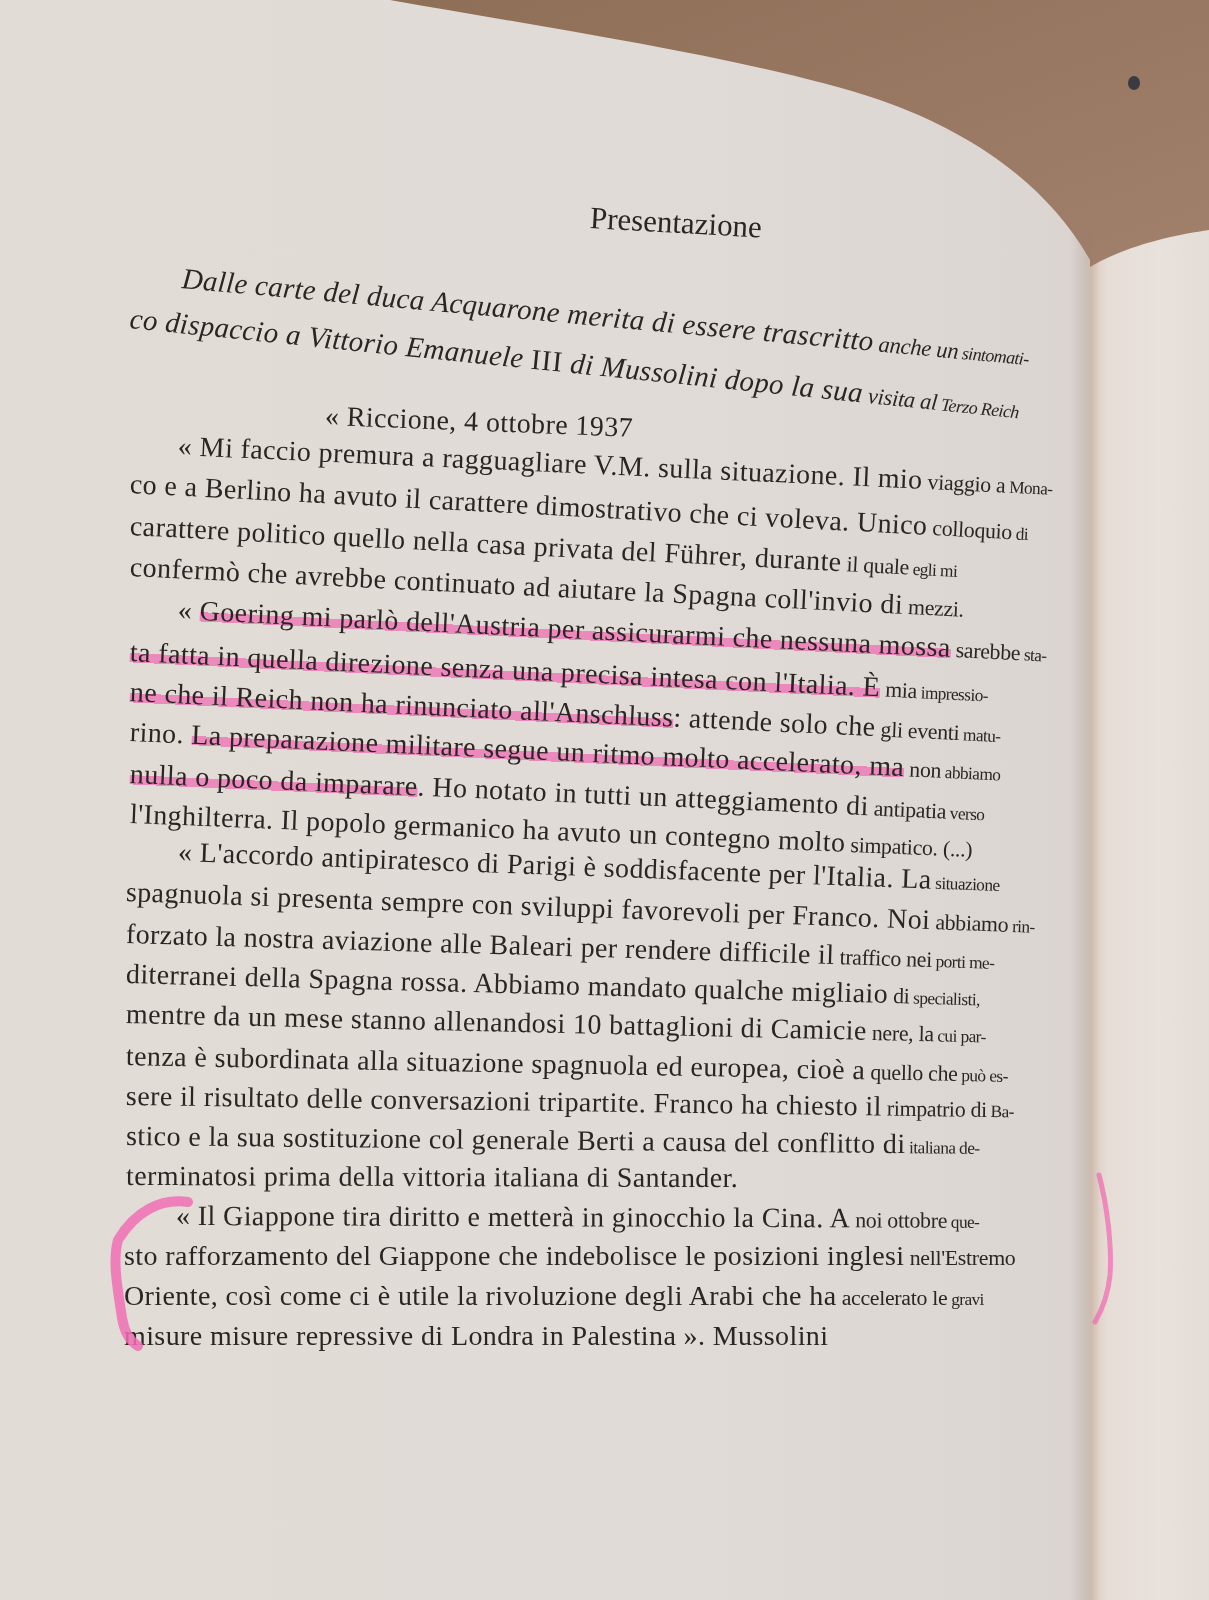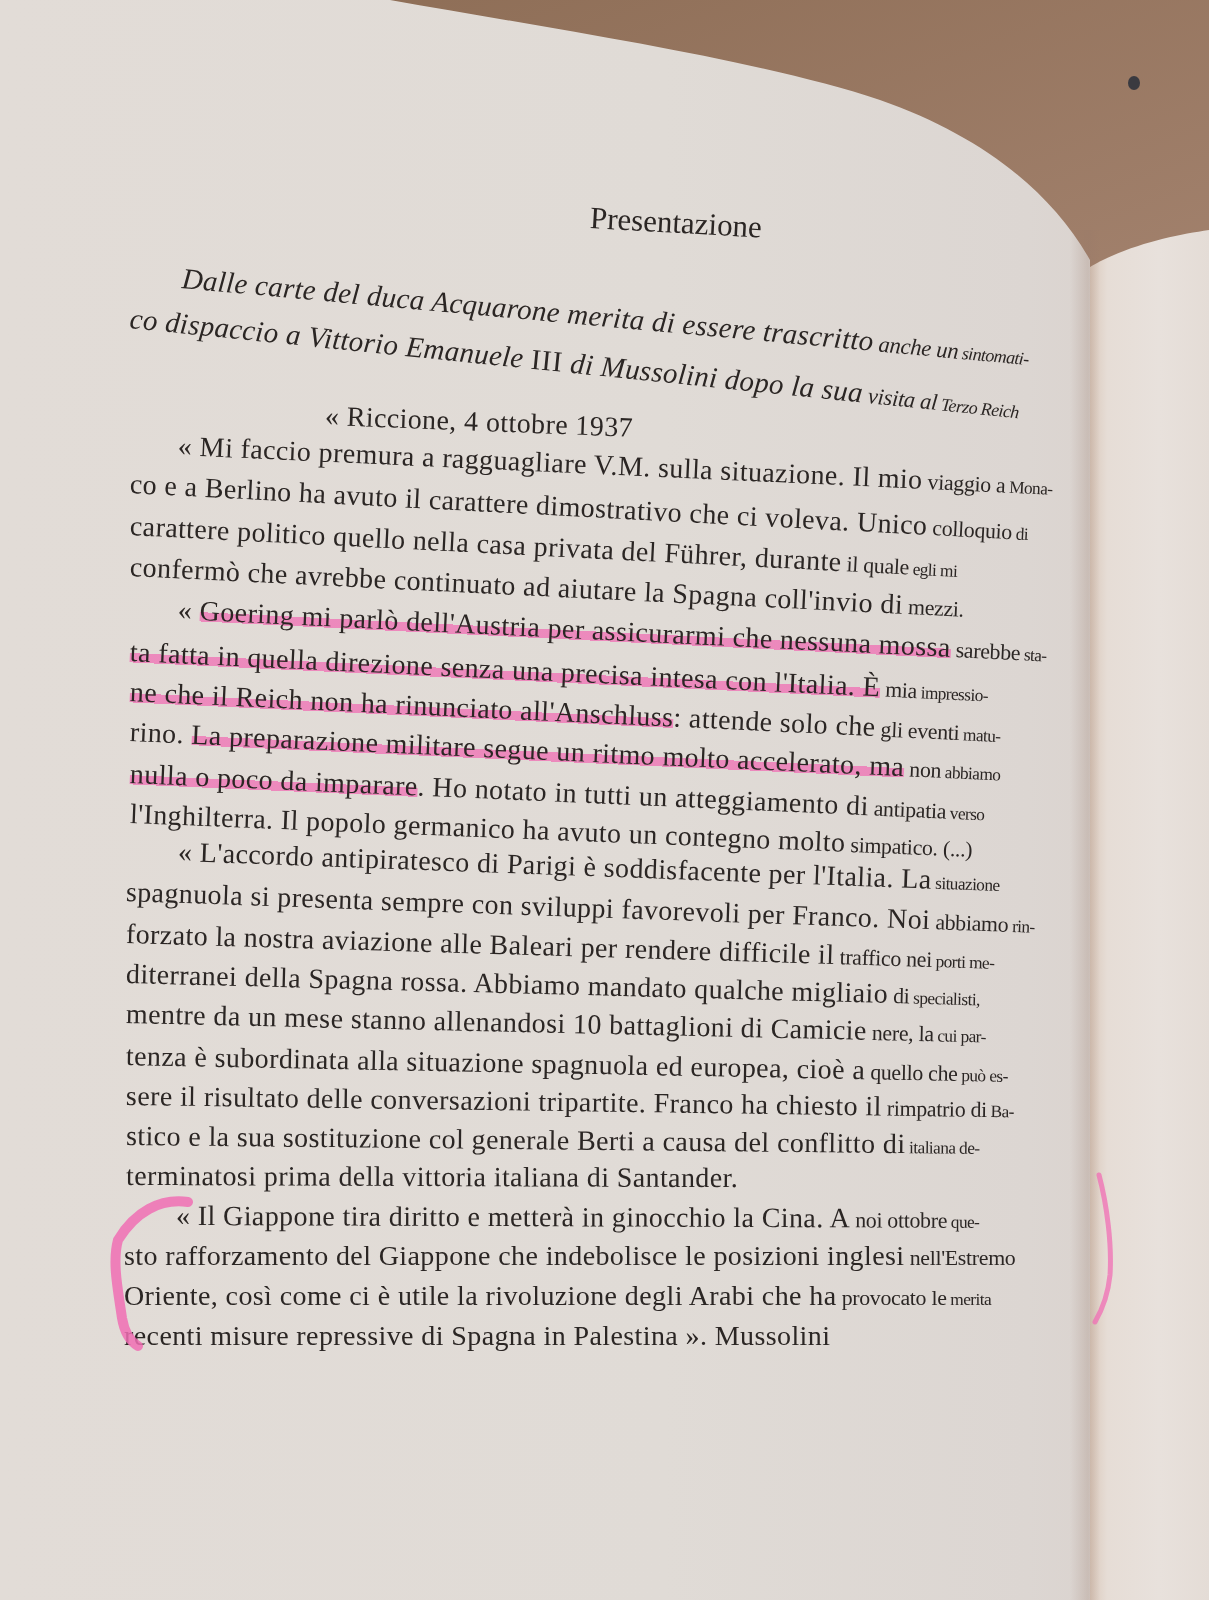--- a/index.html
+++ b/index.html
@@ -120,20 +120,20 @@
     <div class="text body-line" style="left: 126px; top: 876px; transform: rotate(2deg);"><span>spagnuola si presenta sempre con sviluppi favorevoli per Franco. Noi</span><span class="tail"> abbiamo</span><span class="tail2"> rin-</span></div>
     <div class="text body-line" style="left: 126px; top: 918px; transform: rotate(1.7deg);"><span>forzato la nostra aviazione alle Baleari per rendere difficile il</span><span class="tail"> traffico nei</span><span class="tail2"> porti me-</span></div>
     <div class="text body-line" style="left: 126px; top: 958px; transform: rotate(1.5deg);"><span>diterranei della Spagna rossa. Abbiamo mandato qualche migliaio</span><span class="tail"> di</span><span class="tail2"> specialisti,</span></div>
     <div class="text body-line" style="left: 126px; top: 998px; transform: rotate(1.3deg);"><span>mentre da un mese stanno allenandosi 10 battaglioni di Camicie</span><span class="tail"> nere, la</span><span class="tail2"> cui par-</span></div>
     <div class="text body-line" style="left: 126px; top: 1040px; transform: rotate(1.1deg);"><span>tenza è subordinata alla situazione spagnuola ed europea, cioè a</span><span class="tail"> quello che</span><span class="tail2"> può es-</span></div>
     <div class="text body-line" style="left: 126px; top: 1080px; transform: rotate(0.8deg);"><span>sere il risultato delle conversazioni tripartite. Franco ha chiesto il</span><span class="tail"> rimpatrio di</span><span class="tail2"> Ba-</span></div>
     <div class="text body-line" style="left: 126px; top: 1120px; transform: rotate(0.6deg);"><span>stico e la sua sostituzione col generale Berti a causa del conflitto di</span><span class="tail2"> italiana de-</span></div>
     <div class="text body-line" style="left: 126px; top: 1160px; transform: rotate(0.2deg);"><span>terminatosi prima della vittoria italiana di Santander.</span></div>
     <div class="text body-line" style="left: 176px; top: 1200px; transform: rotate(0.2deg);"><span>« Il Giappone tira diritto e metterà in ginocchio la Cina. A</span><span class="tail"> noi ottobre</span><span class="tail2"> que-</span></div>
     <div class="text body-line" style="left: 124px; top: 1240px; transform: rotate(0deg);"><span>sto rafforzamento del Giappone che indebolisce le posizioni inglesi</span><span class="tail"> nell'Estremo</span></div>
-    <div class="text body-line" style="left: 124px; top: 1280px; transform: rotate(0deg);"><span>Oriente, così come ci è utile la rivoluzione degli Arabi che ha</span><span class="tail"> provocato le</span><span class="tail2"> merita</span></div>
-    <div class="text body-line" style="left: 124px; top: 1320px; transform: rotate(0deg);"><span>recenti misure repressive di Spagna in Palestina ». Mussolini</span></div>
+    <div class="text body-line" style="left: 124px; top: 1280px; transform: rotate(0deg);"><span>Oriente, così come ci è utile la rivoluzione degli Arabi che ha</span><span class="tail"> accelerato le</span><span class="tail2"> gravi</span></div>
+    <div class="text body-line" style="left: 124px; top: 1320px; transform: rotate(0deg);"><span>misure misure repressive di Londra in Palestina ». Mussolini</span></div>
   </div>
 
 <svg class="bracket" viewBox="0 0 1209 1600">
   <path d="M188,1202 C160,1198 135,1212 118,1240 C112,1262 118,1290 122,1318 C124,1330 128,1340 138,1346" stroke="#f06eb4" stroke-width="10" fill="none" stroke-linecap="round" opacity="0.85"></path>
   <path d="M1099,1175 C1107,1205 1112,1245 1110,1275 C1108,1295 1102,1310 1095,1322" stroke="#f06eb4" stroke-width="5" fill="none" stroke-linecap="round" opacity="0.75"></path>
 </svg>
 
 </body></html>

